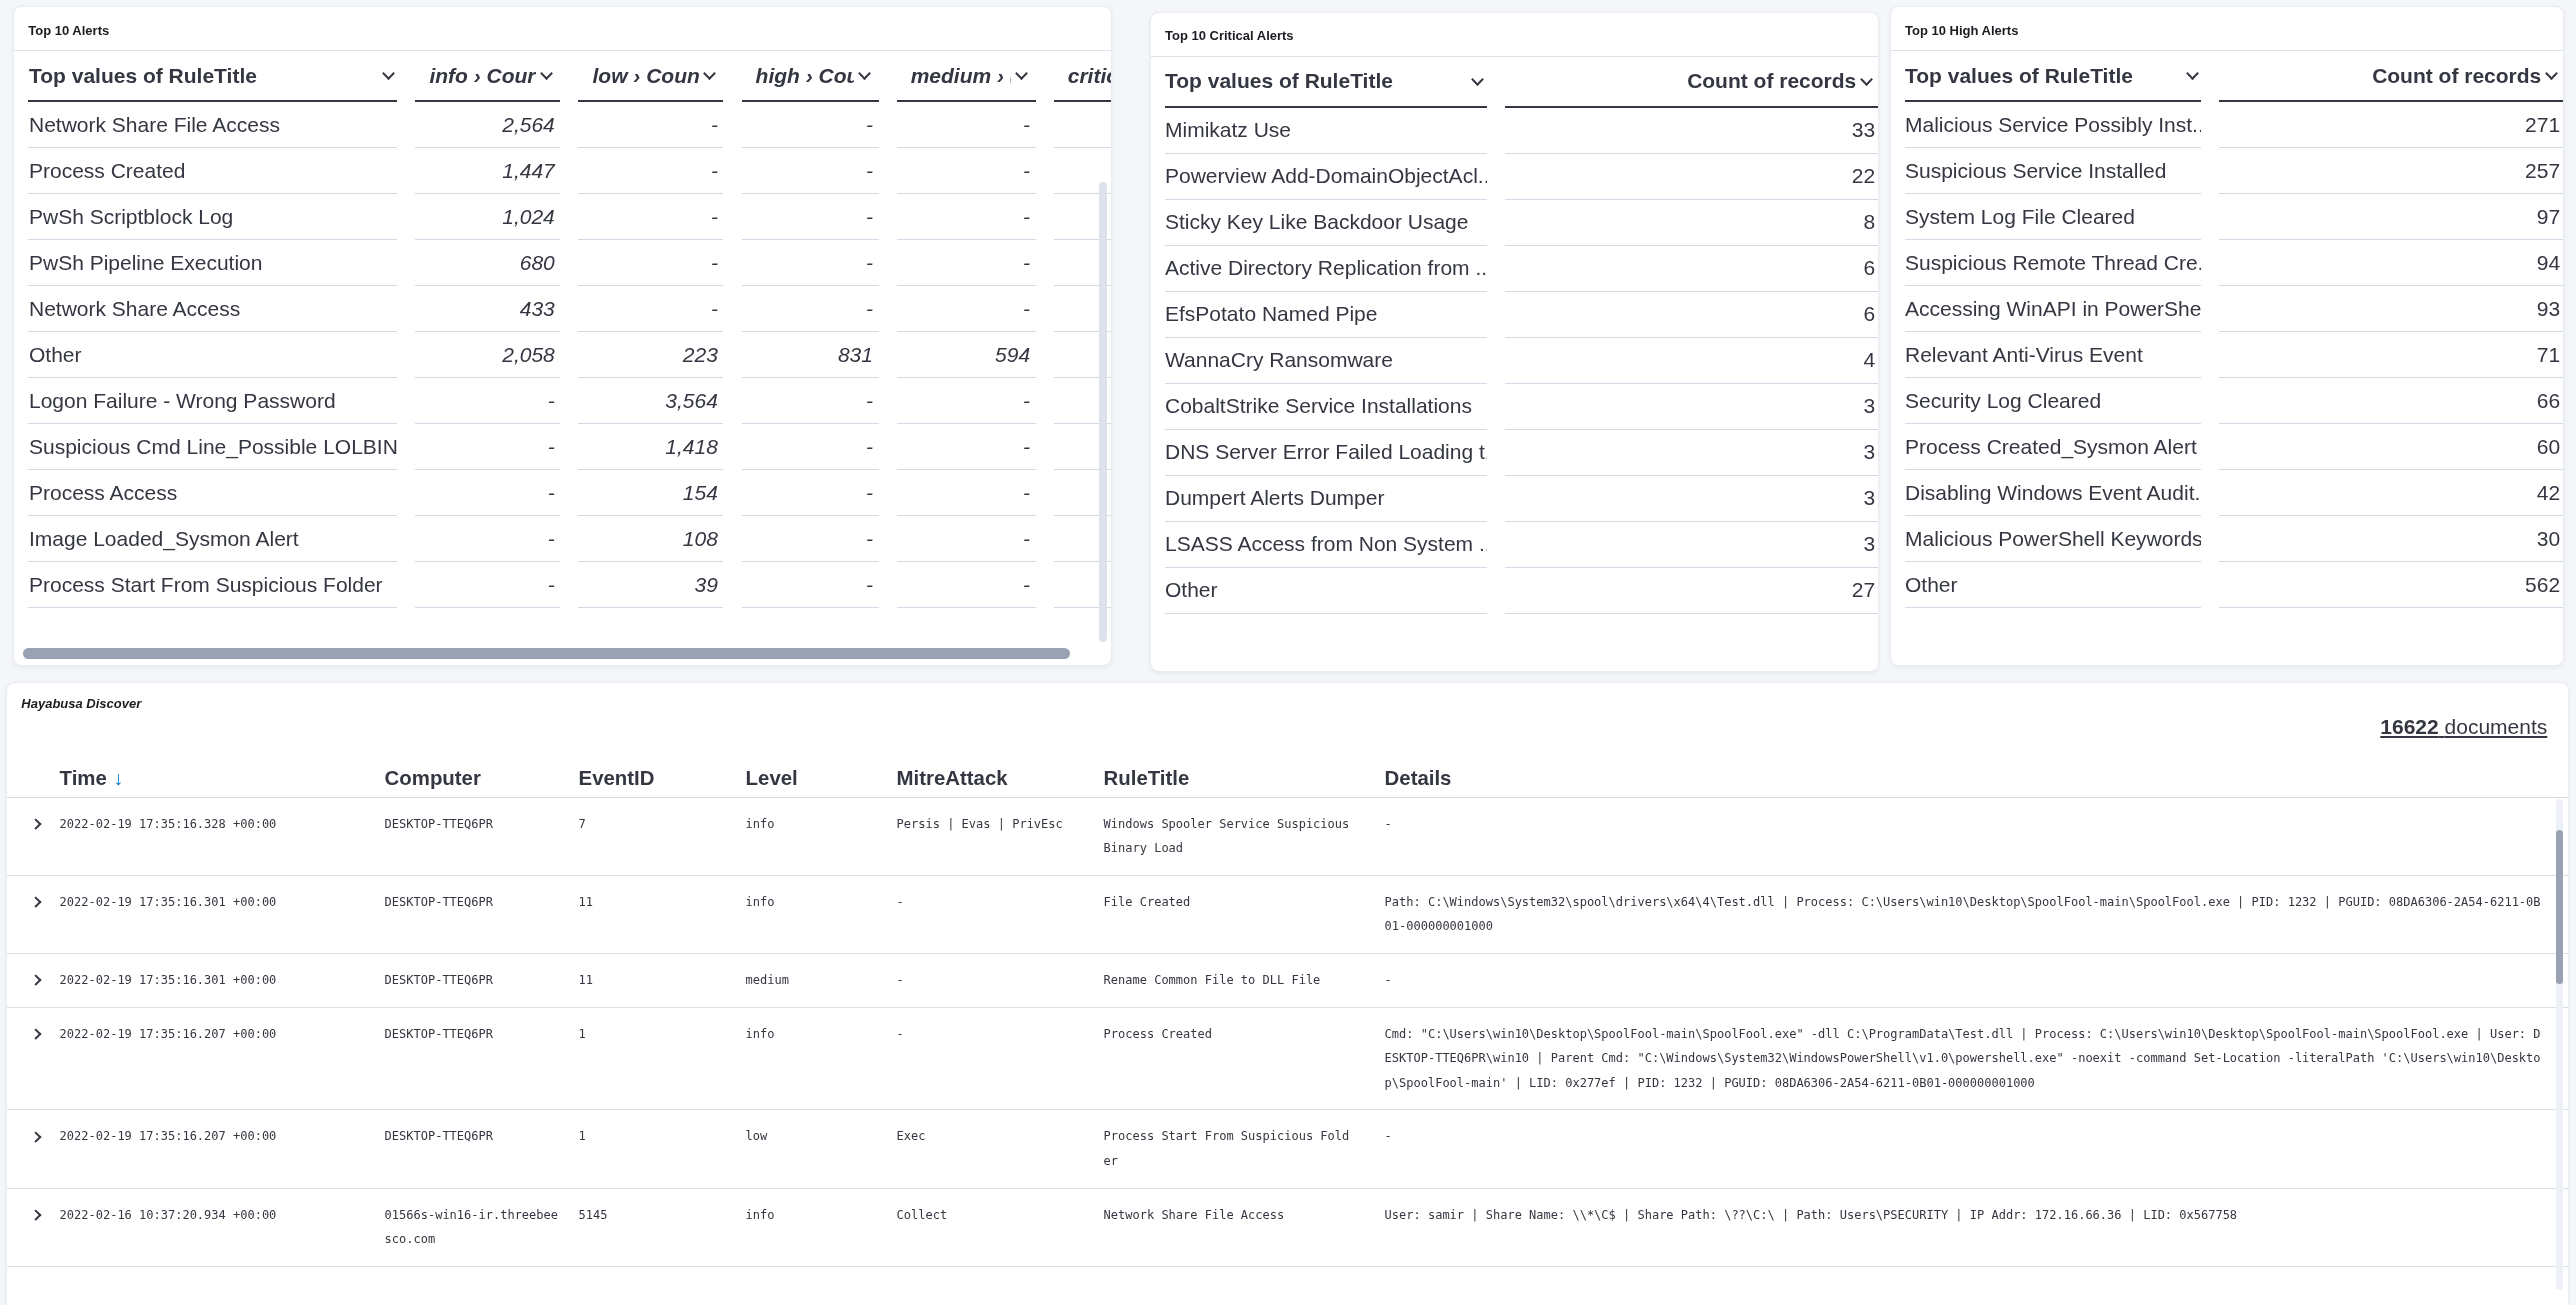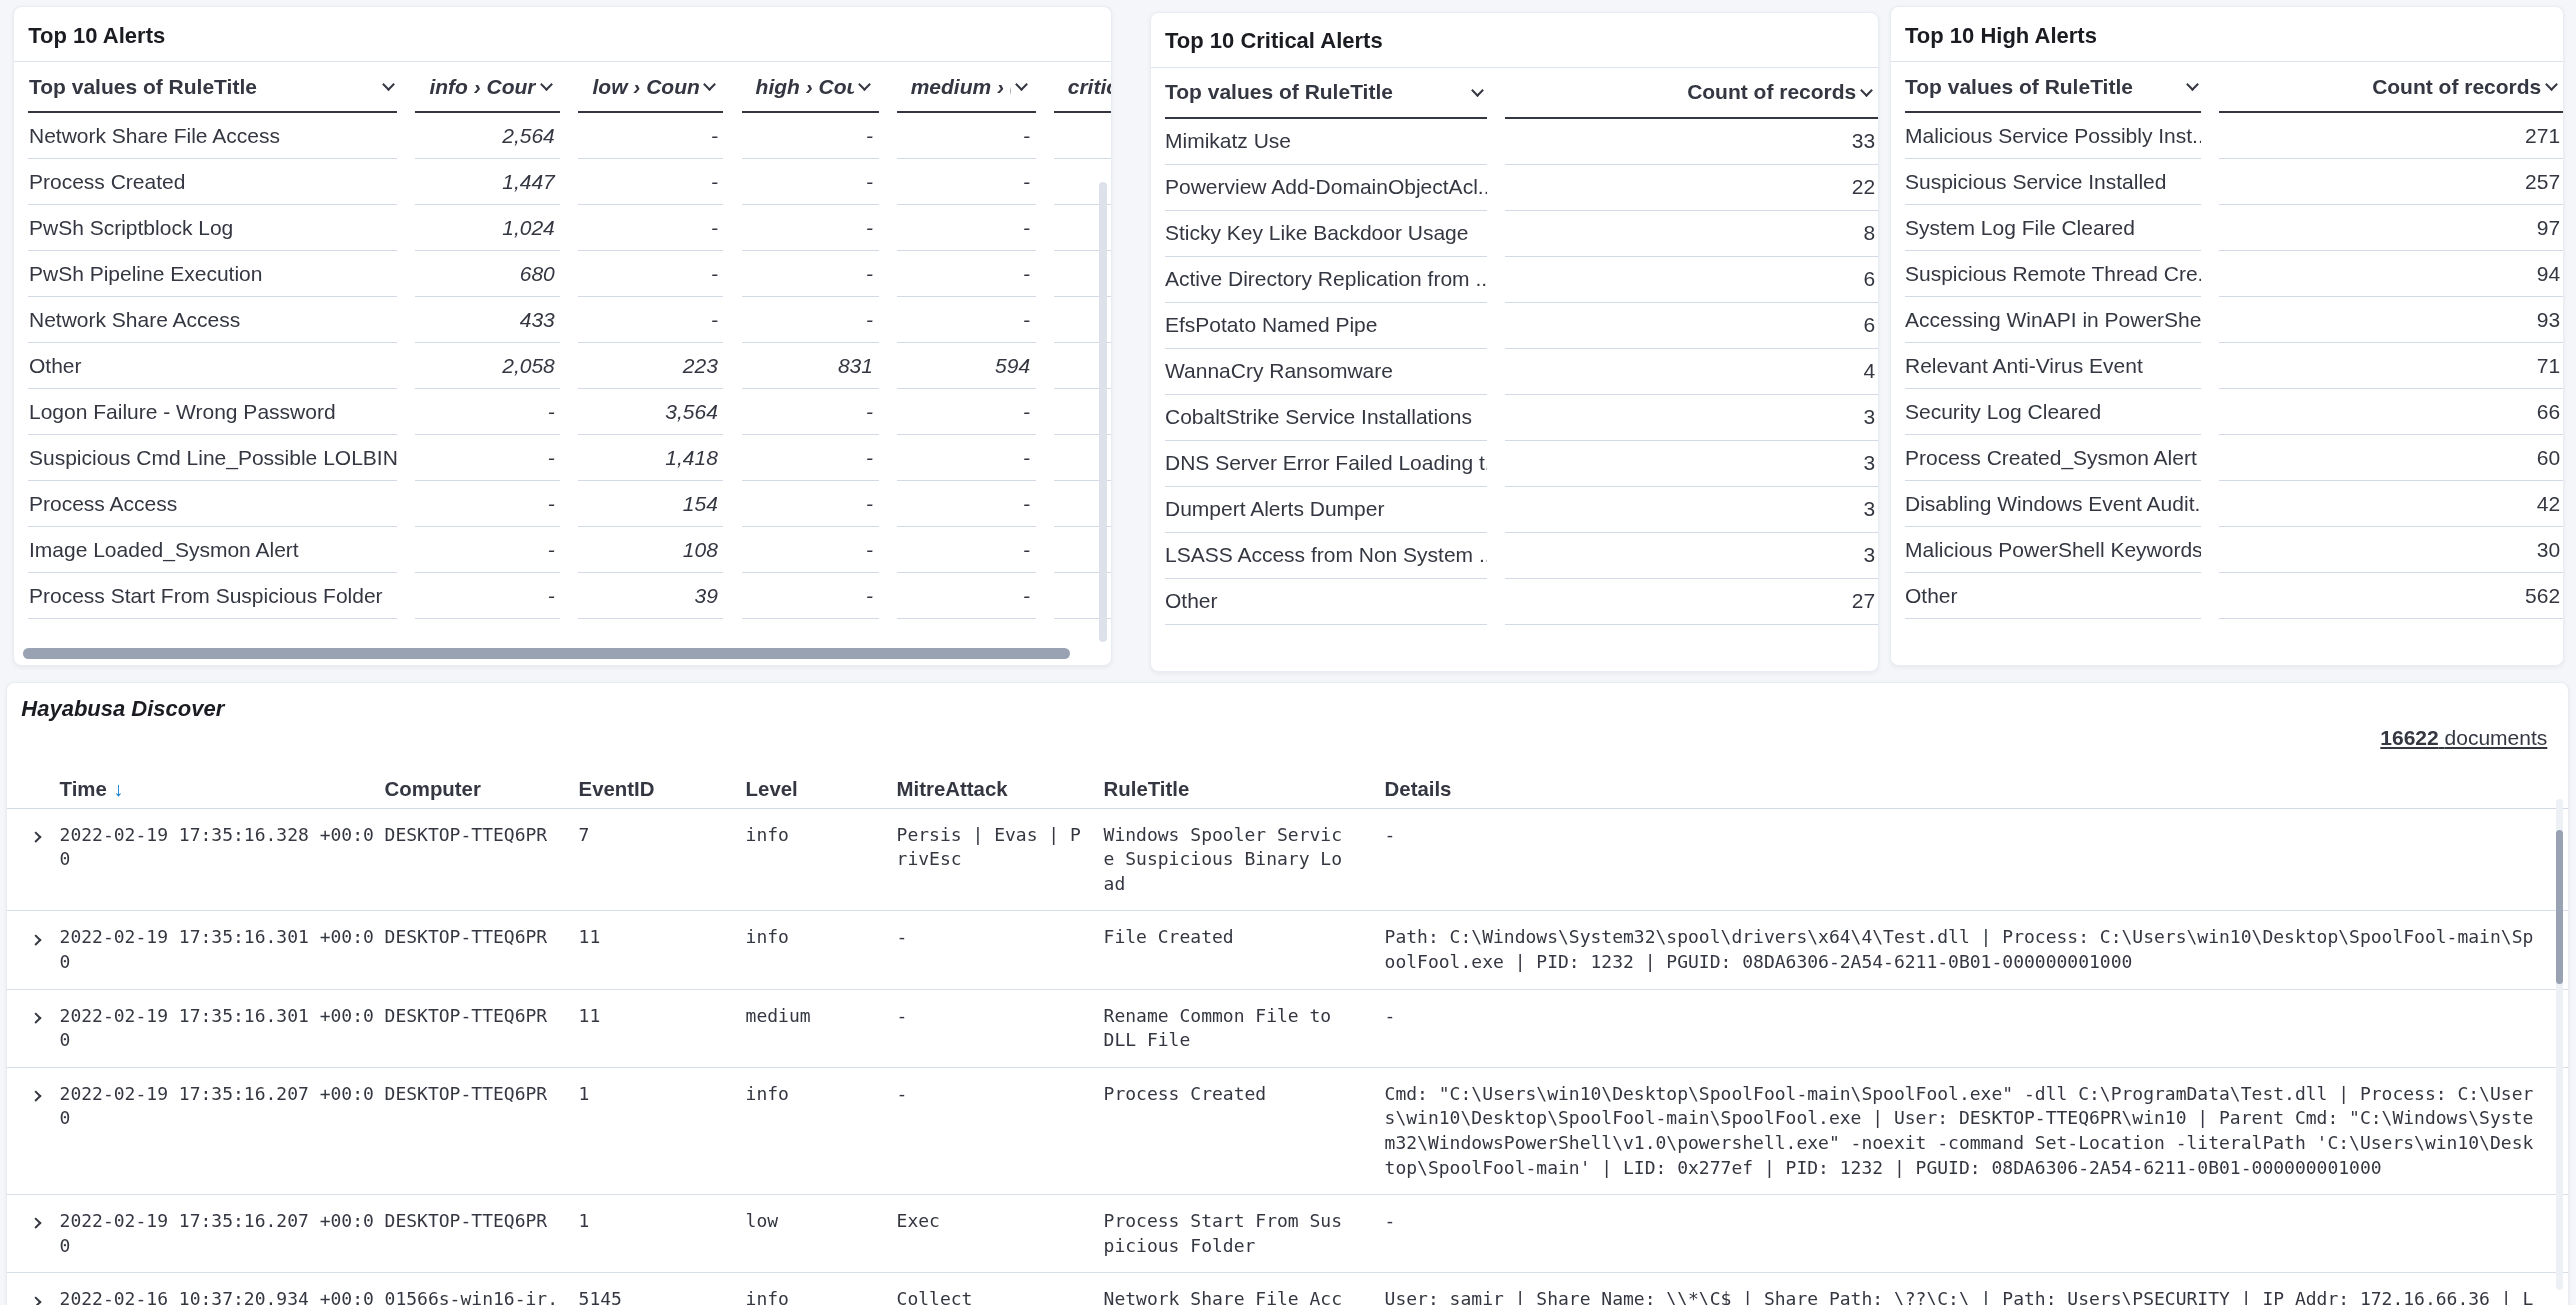--- a/index.html
+++ b/index.html
@@ -17,21 +17,21 @@
     border-radius: 8.4px;
     box-shadow: 0 1.4px 4.2px rgba(31,38,55,0.06);
     overflow: hidden;
   }
   #p-alerts   { left: 13.3px;   top: 6.3px;   width: 1099px; height: 660px; }
   #p-critical { left: 1150px; top: 12px;   width: 729px; height: 660px; }
   #p-high     { left: 1890px; top: 6.3px;   width: 674px;  height: 660px; }
   #p-discover { left: 6.3px;    top: 682px; width: 2563px; height: 632px; border-radius: 8.4px 8.4px 0 0; }
 
   .p-title {
-    font-size: 22px; font-weight: 700; color: #1A1C21;
+    font-size: 13px; font-weight: 700; color: #1A1C21;
     padding: 15.4px 14px 12.6px;
     border-bottom: 1.4px solid #DDE3EC;
   }
   .d-title { border-bottom: none; padding: 12.6px 14px 0; font-style: italic; }
 
   
   .t-wrap  { margin-left: 14px; width: 1084px; overflow: hidden; }
   .t-wrap2 { padding: 0 14px; }
 
   .t1-row, .t2-row { display: flex; gap: 16px; }
@@ -124,21 +124,21 @@
 
   .d-row {
     display: flex;
     padding-left: 13.3px;
     border-bottom: 1.4px solid #D9DFE8;
   }
   .dc {
     flex: 0 0 auto;
     padding-top: 14px; padding-bottom: 14px;
     font-family: "DejaVu Sans Mono", monospace;
-    font-size: 18px; line-height: 24.6px; color: #343741;
+    font-size: 12px; line-height: 24.6px; color: #343741;
   }
   .d-head-row .dc { padding: 0; font-family: "Liberation Sans", sans-serif; font-size: 20.4px; line-height: 38px; }
   .dc-exp   { width: 39px; }
   .dc-time  { width: 325px; }
   .dc-comp  { width: 194px; }
   .dc-eid   { width: 167px; }
   .dc-level { width: 151px; }
   .dc-mitre { width: 207px; }
   .dc-rule  { width: 281px; }
   .dc-det   { flex: 1 1 auto; min-width: 0; }

